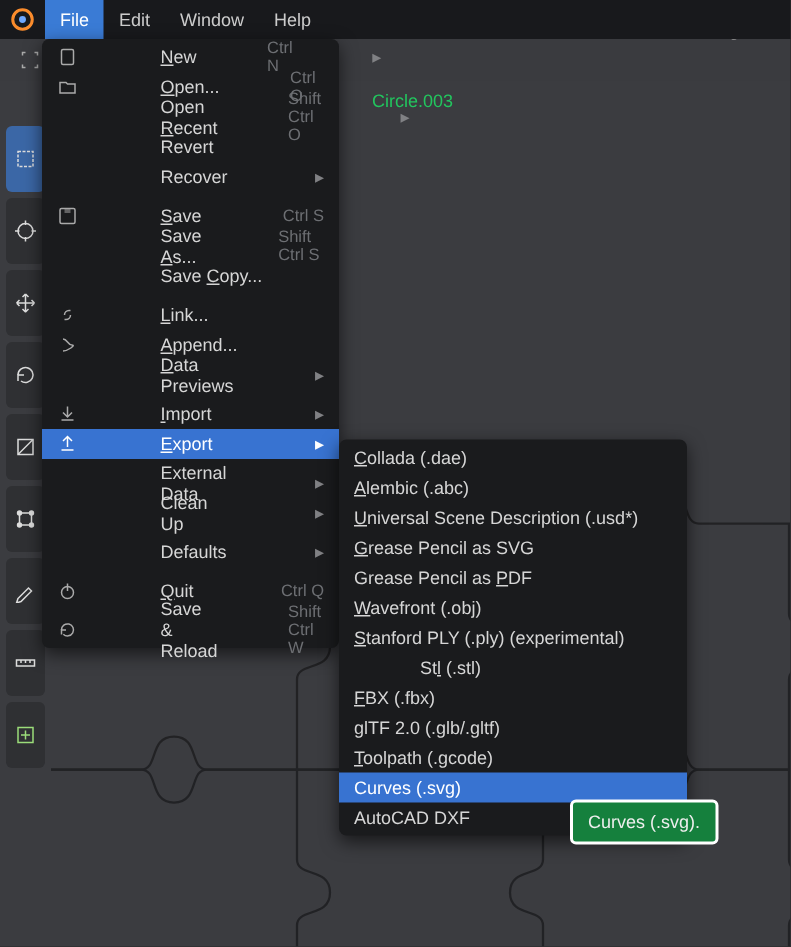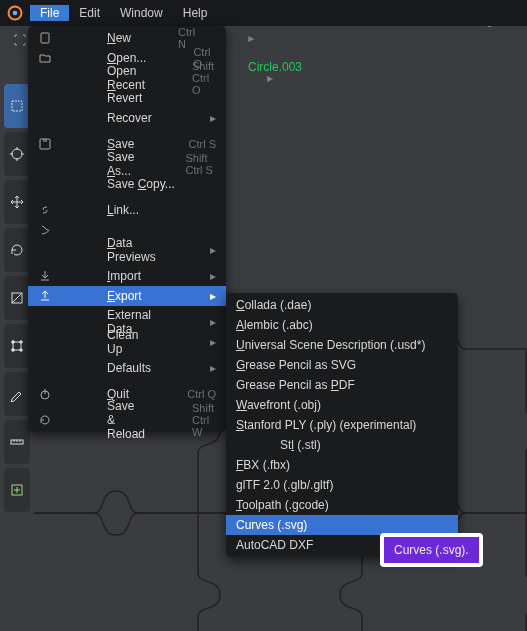--- a/index.html
+++ b/index.html
@@ -26,21 +26,21 @@
     align-items: center;
     padding-left: 6px;
     z-index: 10;
   }
   .blender-logo {
     width: 18px; height: 18px;
     margin-right: 6px;
     display: flex; align-items: center; justify-content: center;
   }
   .menubar-item {
-    height: 16px;
+    height: 26px;
     display: flex;
     align-items: center;
     padding: 0 10px;
     color: #ccc;
     cursor: default;
   }
   .menubar-item.active {
     background: #3a7bd5;
     color: #fff;
   }
@@ -205,25 +205,25 @@
   .menu-row u { text-decoration: underline; }
   .menu-sep {
     height: 6px;
   }
 
   
   .tooltip {
     position: absolute;
     top: 533px;
     left: 380px;
-    background: #6d28d9;
+    background: #15803d;
     color: #eee;
     padding: 6px 10px;
     border-radius: 4px;
-    border: 4px solid #ffffff;
+    border: 2px solid #ffffff;
     font-size: 12px;
     z-index: 200;
   }
 </style>
 </head>
 <body>
 
 <div class="viewport">
   <svg class="puzzle-svg" width="500" height="400" viewBox="0 0 500 400">
     <g stroke="#1c1c1e" stroke-width="1.5" fill="none">
@@ -400,20 +400,21 @@
         </svg>
       </span>
       <span class="label"><u>L</u>ink...</span>
     </div>
     <div class="menu-row">
       <span class="icon-slot">
         <svg width="14" height="14" viewBox="0 0 14 14">
           <path d="M4 3c3 0 3 4 6 4s-3 4-6 4" fill="none" stroke="currentColor"></path>
         </svg>
       </span>
+      <span class="label"><u>A</u>ppend...</span>
     </div>
     <div class="menu-row">
       <span class="icon-slot"></span>
       <span class="label"><u>D</u>ata Previews</span>
       <span class="sub-arrow">▸</span>
     </div>
     <div class="menu-sep"></div>
     <div class="menu-row">
       <span class="icon-slot">
         <svg width="14" height="14" viewBox="0 0 14 14">

